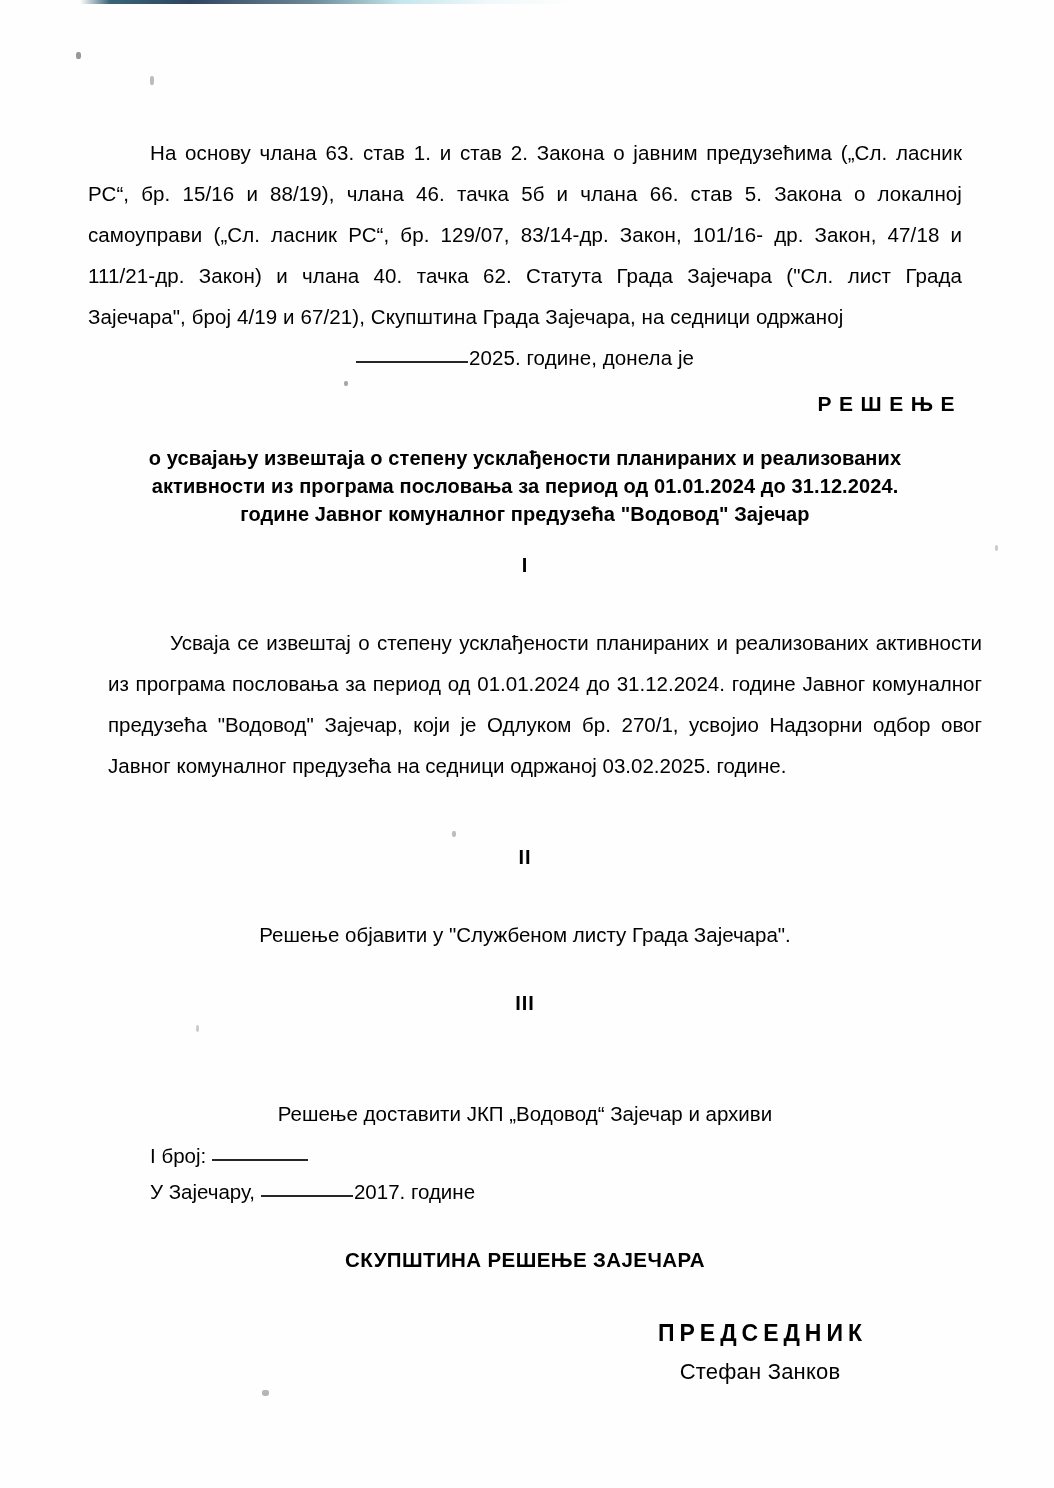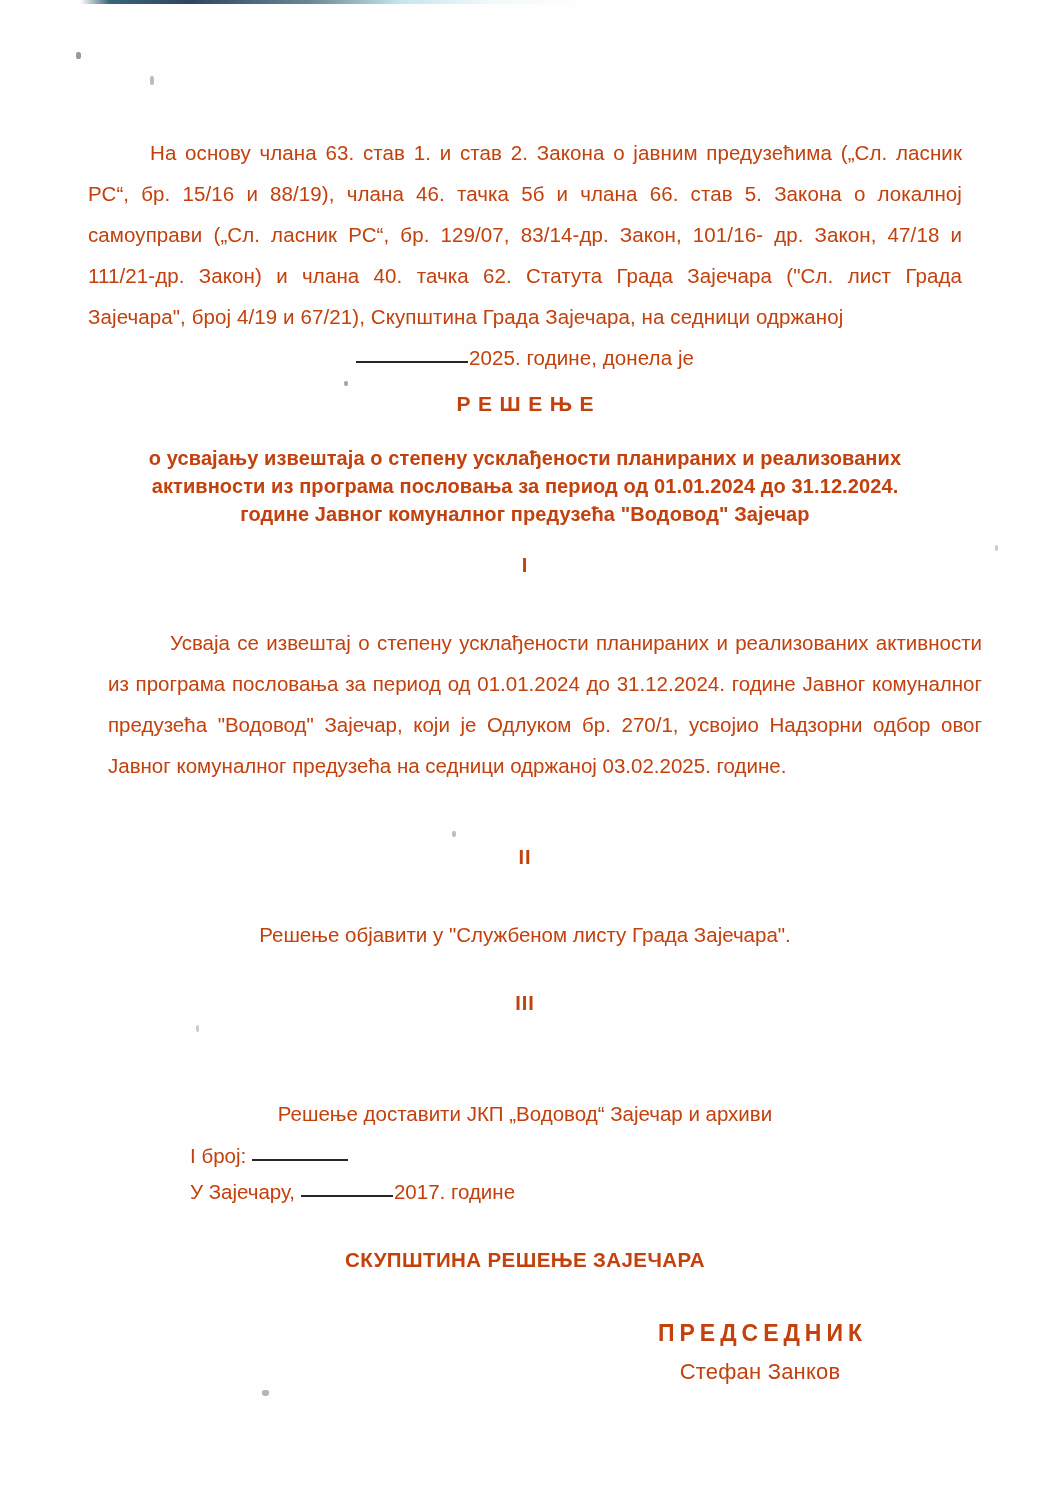--- a/index.html
+++ b/index.html
@@ -9,21 +9,21 @@
     background: #ffffff;
   }
 
   .page {
     position: relative;
     width: 1054px;
     height: 1488px;
     margin: 0 auto;
     background: #fefefe;
     font-family: "Liberation Sans", sans-serif;
-    color: #c2410c;
+    color: #000000;
     overflow: hidden;
   }
 
   
   .scan-edge {
     position: absolute;
     top: 0;
     left: 80px;
     width: 500px;
     height: 4px;
@@ -85,21 +85,21 @@
     width: 96px;
     margin-left: 6px;
   }
 
   
   .doc-title {
     position: absolute;
     top: 392px;
     left: 0;
     width: 874px;
-    text-align: center;
+    text-align: right;
     font-size: 21px;
     font-weight: bold;
     letter-spacing: 7.5px;
     text-indent: 7.5px;
   }
 
   .doc-subtitle {
     position: absolute;
     top: 444px;
     left: 0;
@@ -154,21 +154,20 @@
   .article-line.l2 { top: 919px; }
   .article-line.l3 { top: 1062px; margin-top: 36px; }
 
   
   .filing {
     position: absolute;
     top: 1138px;
     left: 62px;
     font-size: 20.5px;
     line-height: 36px;
-    margin-left: 40px;
   }
   .filing .row { white-space: nowrap; }
 
   .assembly {
     position: absolute;
     top: 1248px;
     left: 0;
     width: 874px;
     text-align: center;
     font-size: 20.5px;

